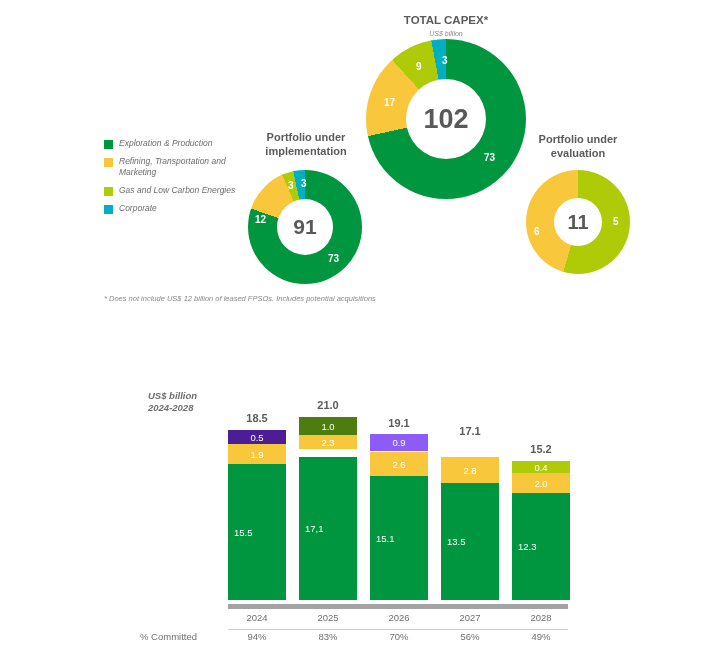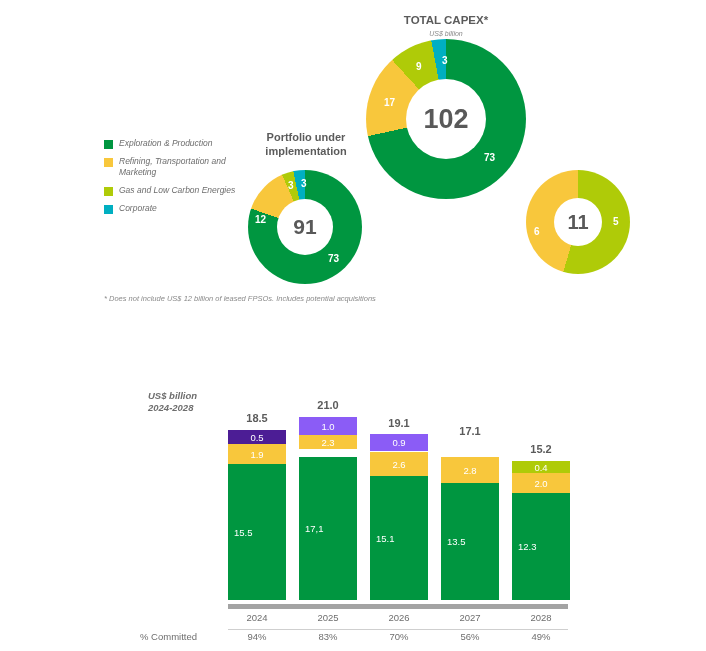--- a/index.html
+++ b/index.html
@@ -277,20 +277,21 @@
       <div class="donut-hole">
         <span class="donut-center-value">91</span>
       </div>
       <span class="slice-label" style="left:80px; top:83px;">73</span>
       <span class="slice-label" style="left:7px; top:44px;">12</span>
       <span class="slice-label" style="left:40px; top:10px;">3</span>
       <span class="slice-label" style="left:53px; top:8px;">3</span>
     </div>
   </div>
 
+  <div class="donut-title" id="eval-title">Portfolio under evaluation</div>
   <div class="donut-wrap" id="eval-donut-wrap">
     <div class="donut" id="eval-donut" style="background: conic-gradient(
         #AFCB08 0deg 196.4deg,
         #F8C73C 196.4deg 360deg);">
       <div class="donut-hole">
         <span class="donut-center-value">11</span>
       </div>
       <span class="slice-label" style="left:8px; top:56px;">6</span>
       <span class="slice-label" style="left:87px; top:46px;">5</span>
     </div>
@@ -308,21 +309,21 @@
 
     <div class="bar-col" style="left:0px;">
       <div class="bar-total" style="top:2px;">18.5</div>
       <div class="seg" style="top:20px; height:14px; background:#4c1d95;">0.5</div>
       <div class="seg" style="top:34px; height:20px; background:#F8C73C;">1.9</div>
       <div class="seg lab-left" style="top:54px; height:136px; background:#009640; align-items:center;">15.5</div>
     </div>
 
     <div class="bar-col" style="left:71px;">
       <div class="bar-total" style="top:-11px;">21.0</div>
-      <div class="seg" style="top:7px; height:18px; background:#8b5cf6;">1.0</div>
+      <div class="seg" style="top:7px; height:18px; background:#4d7c0f;">1.0</div>
       <div class="seg" style="top:25px; height:14px; background:#F8C73C;">2.3</div>
       <div class="seg lab-left" style="top:47px; height:143px; background:#009640;">17,1</div>
     </div>
 
     <div class="bar-col" style="left:142px;">
       <div class="bar-total" style="top:7px;">19.1</div>
       <div class="seg" style="top:24px; height:17px; background:#8b5cf6;">0.9</div>
       <div class="seg" style="top:42px; height:24px; background:#F8C73C;">2.6</div>
       <div class="seg lab-left" style="top:66px; height:124px; background:#009640;">15.1</div>
     </div>

